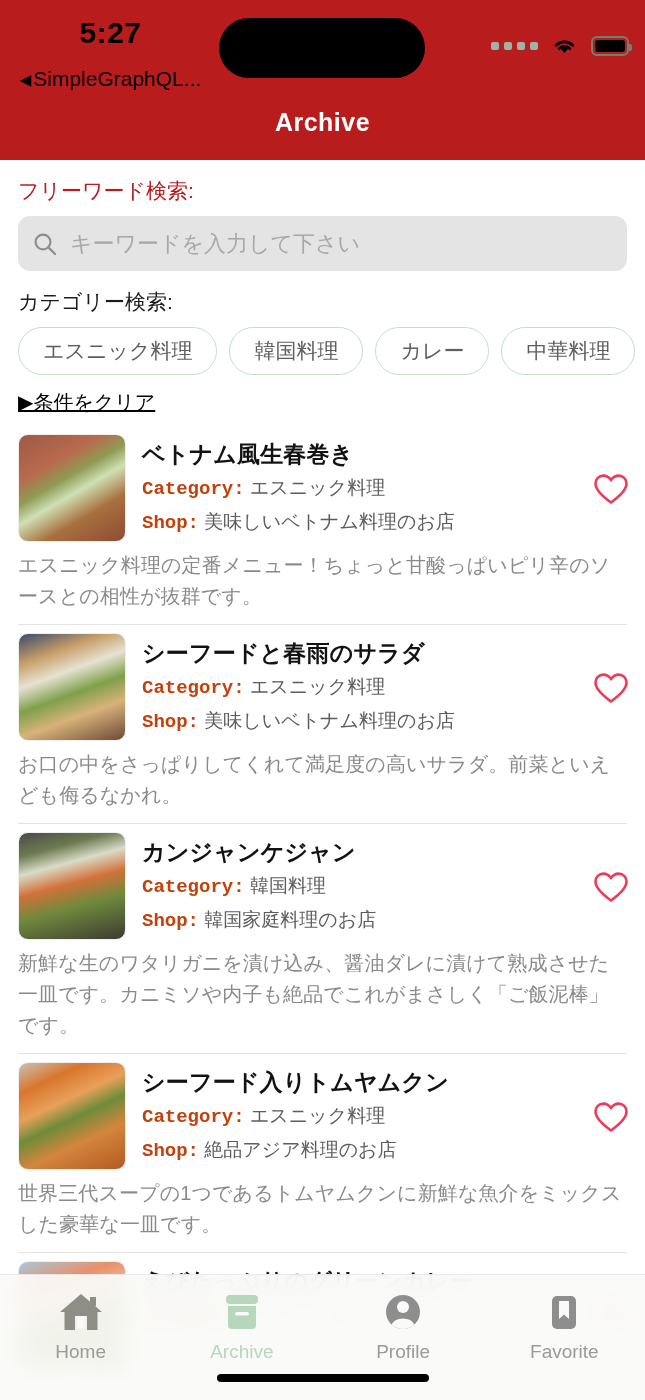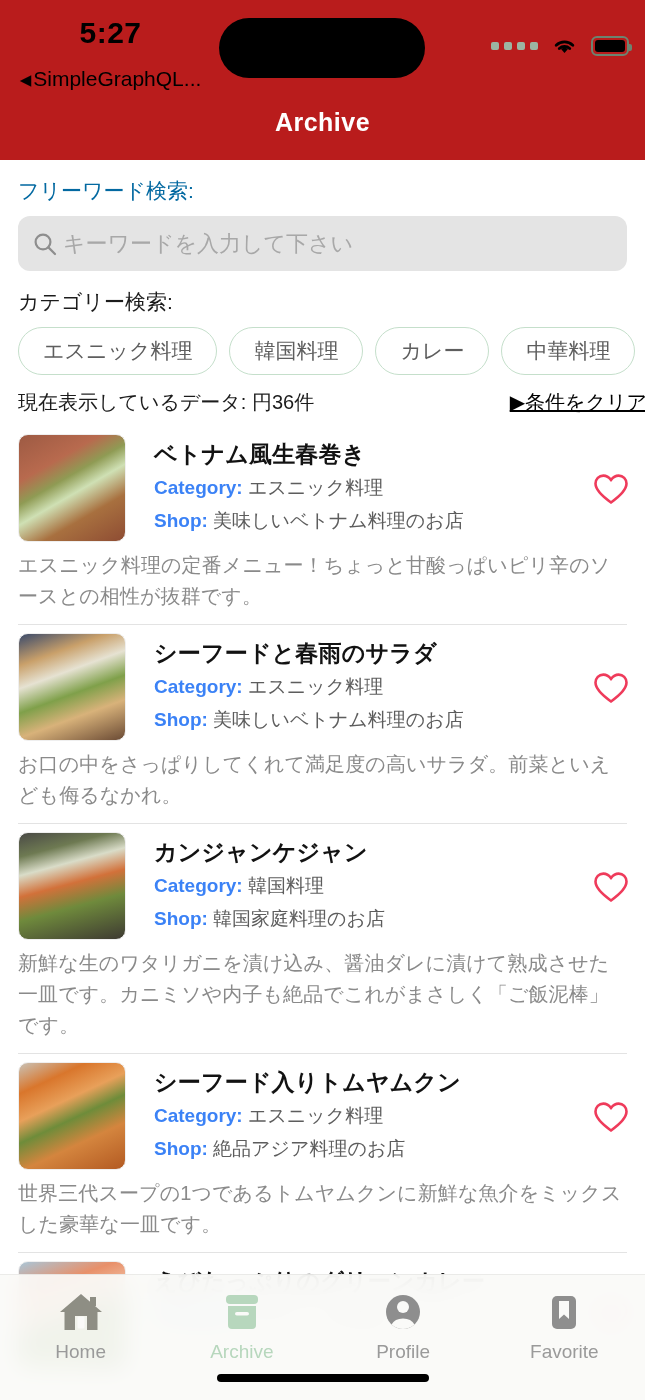--- a/index.html
+++ b/index.html
@@ -110,33 +110,33 @@
   .content {
     position:absolute;
     top:160px; left:0;
     width:645px;
     height:1240px;
     background:#fff;
     overflow:hidden;
   }
   .field-label {
     font-size:21px;
-    color:#0369a1;
+    color:#b91c1c;
     padding:16px 0 0 18px;
     line-height:30px;
   }
   .search-wrap { padding:10px 18px 0 18px; }
   .search-box {
     background:#e4e4e4;
     border-radius:12px;
     height:55px;
     display:flex;
     align-items:center;
     padding:0 14px;
-    gap:5px;
+    gap:12px;
   }
   .search-box input {
     border:none;
     background:transparent;
     outline:none;
     font-family:inherit;
     font-size:22px;
     color:#6e6e6e;
     width:100%;
     height:100%;
@@ -193,21 +193,21 @@
   }
 
   
   .list { margin-top:10px; }
   .list-item {
     padding:0 18px;
     position:relative;
   }
   .item-top {
     display:flex;
-    gap:28px;
+    gap:16px;
     padding-top:8px;
   }
   .thumb {
     width:108px; height:108px;
     border-radius:10px;
     flex:none;
     background-size:cover;
     background-position:center;
     border:1px solid #efefef;
   }
@@ -218,21 +218,21 @@
     color:#121212;
     line-height:32px;
     letter-spacing:0.2px;
   }
   .item-kv {
     font-size:19px;
     color:#5d5d5d;
     line-height:30px;
     margin-top:3px;
   }
-  .item-kv b { color:#3b82f6; font-weight:700; }
+  .item-kv b { color:#c2410c; font-weight:700;font-family:Liberation Mono, monospace; }
   .heart-btn {
     position:absolute;
     right:16px; top:46px;
     width:36px; height:34px;
     cursor:pointer;
   }
   .heart-ic { width:36px; height:34px; display:block; }
   .item-desc {
     font-size:20px;
     color:#8a8a8a;
@@ -344,21 +344,20 @@
     <div class="chip">
         <span>カレー</span>
       </div>
     <div class="chip">
         <span>中華料理</span>
       </div>
 
   </div>
 
   <div class="meta-row">
-    <div class="meta-count">現在表示しているデータ: 円36件</div>
     <div class="clear-link">▶条件をクリア</div>
   </div>
 
   <div class="list">
 
     <div class="list-item">
       <div class="item-top">
         <div class="thumb" style="background-image:linear-gradient(150deg,#9d5a43 0%,#b86a4e 28%,#8f9b54 42%,#cfe0b4 54%,#a8703f 72%,#8e4c33 100%);"></div>
         <div class="item-texts">
           <div class="item-title">ベトナム風生春巻き</div>

